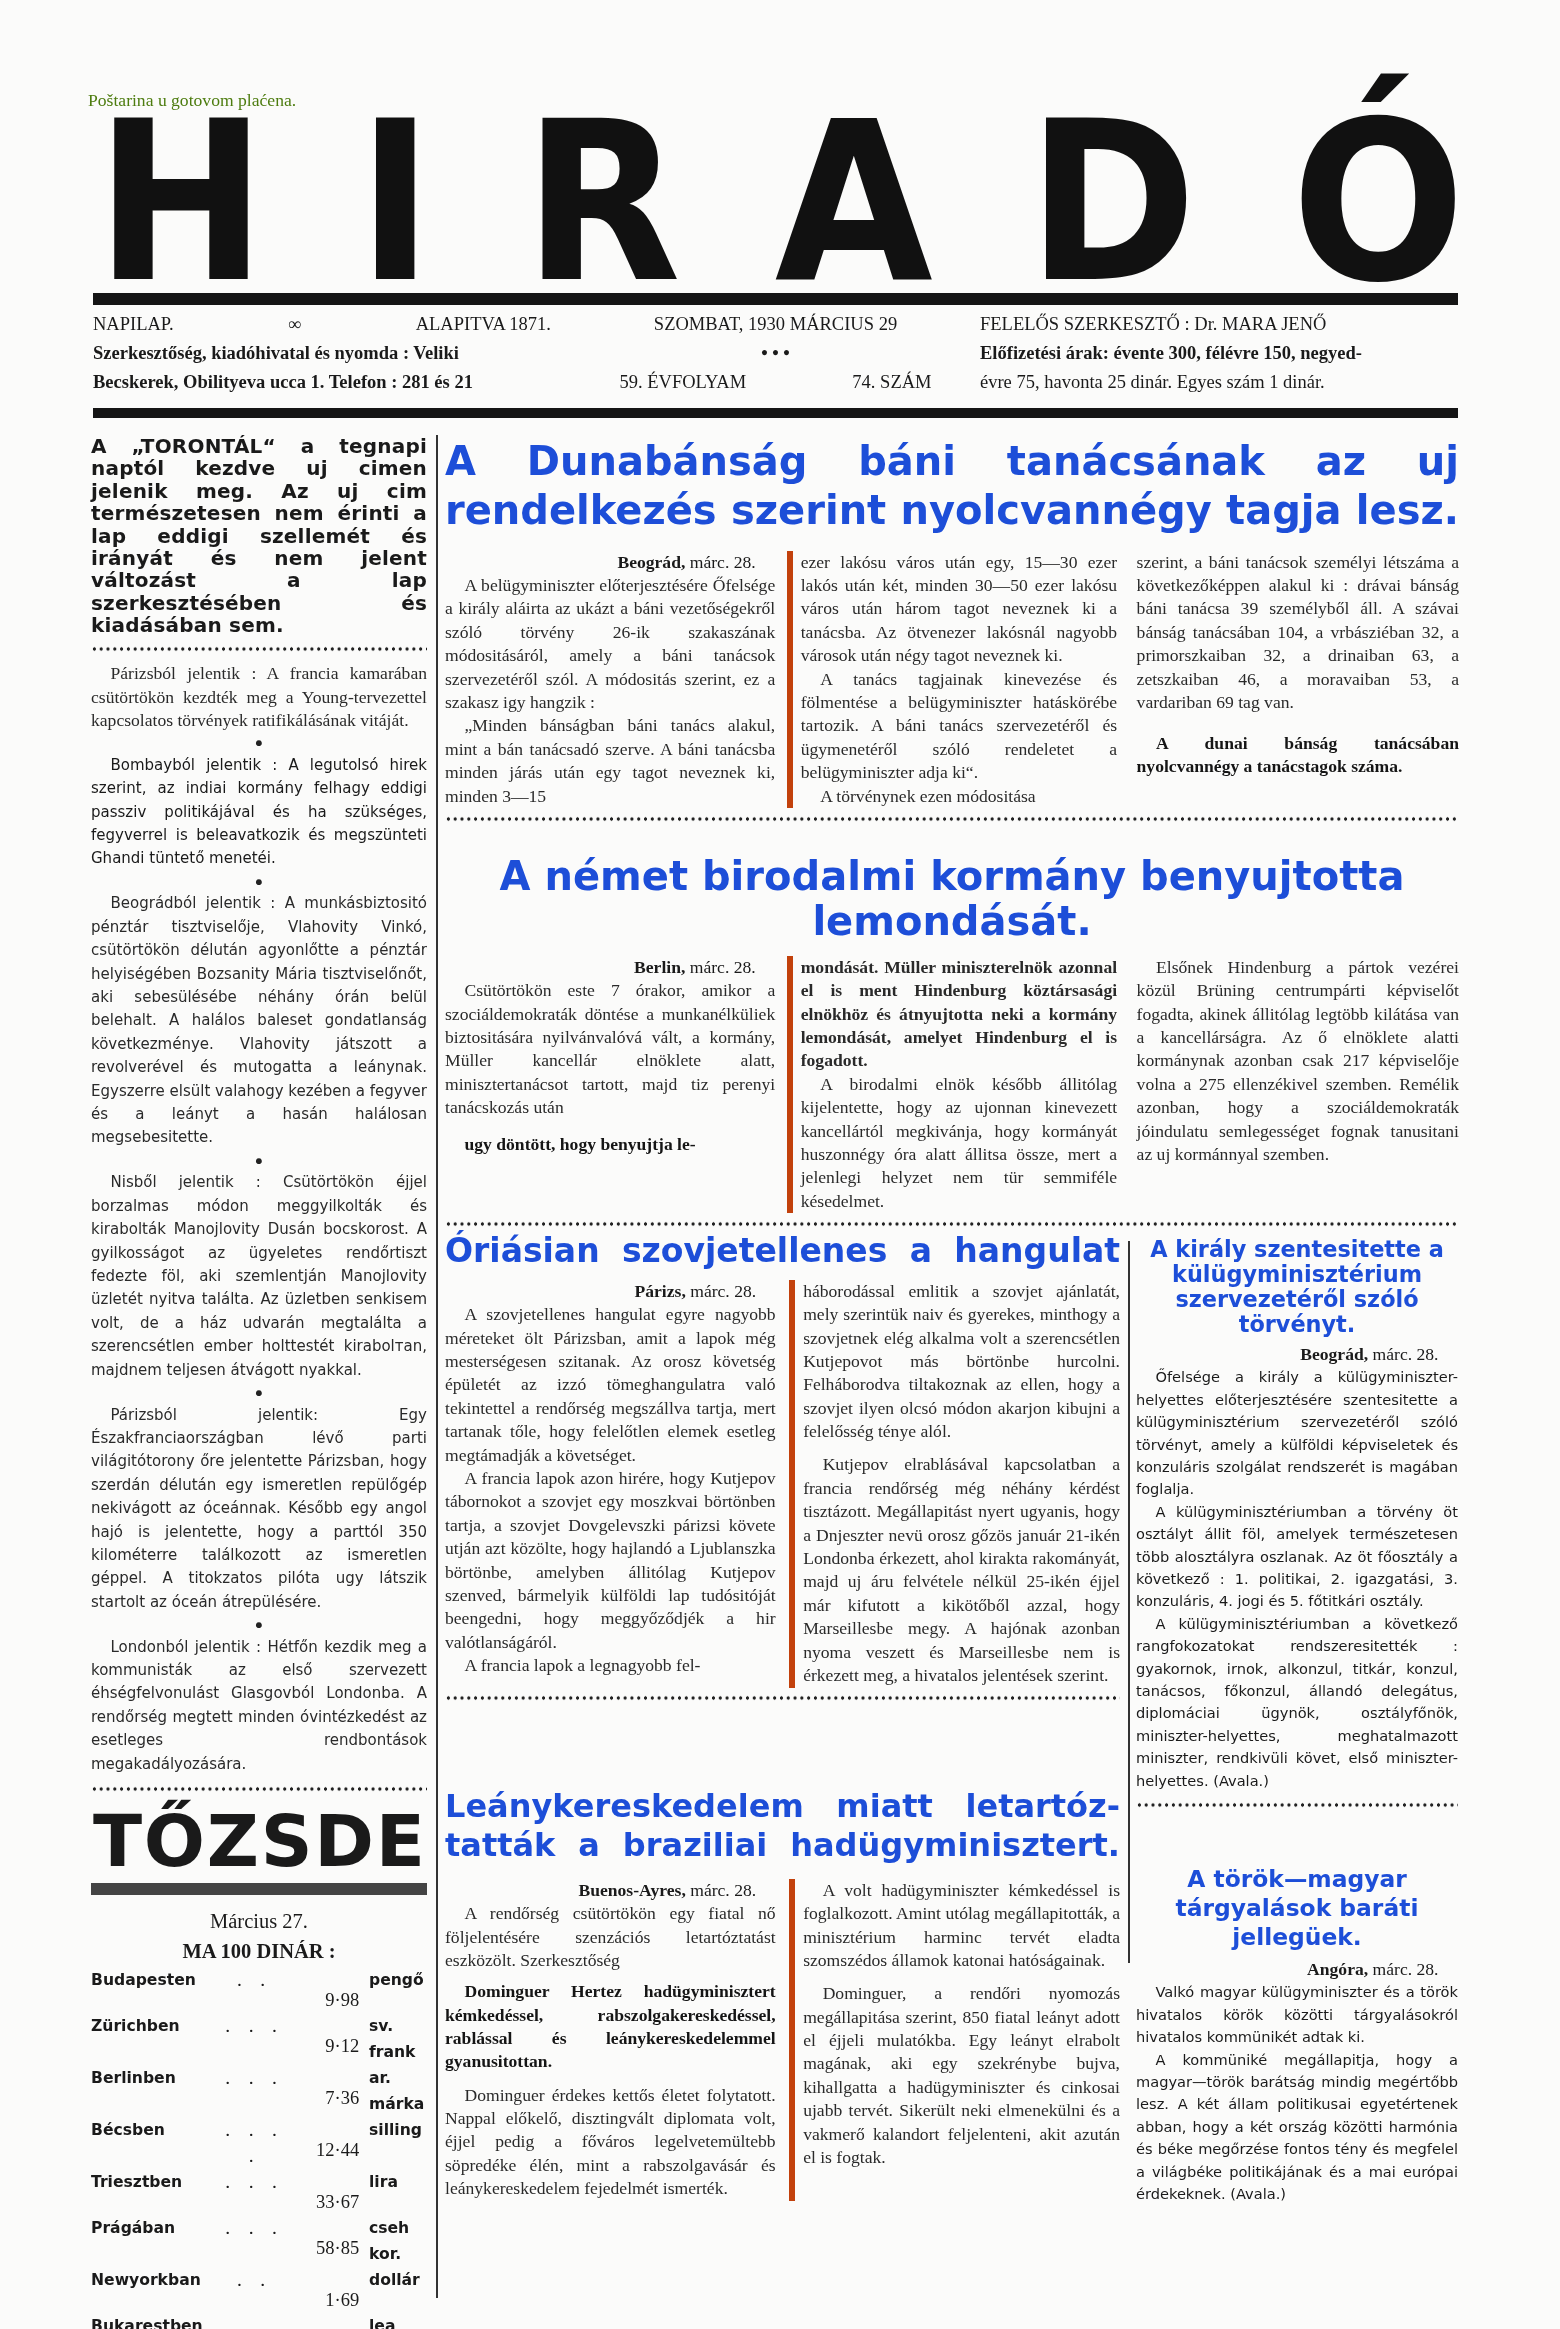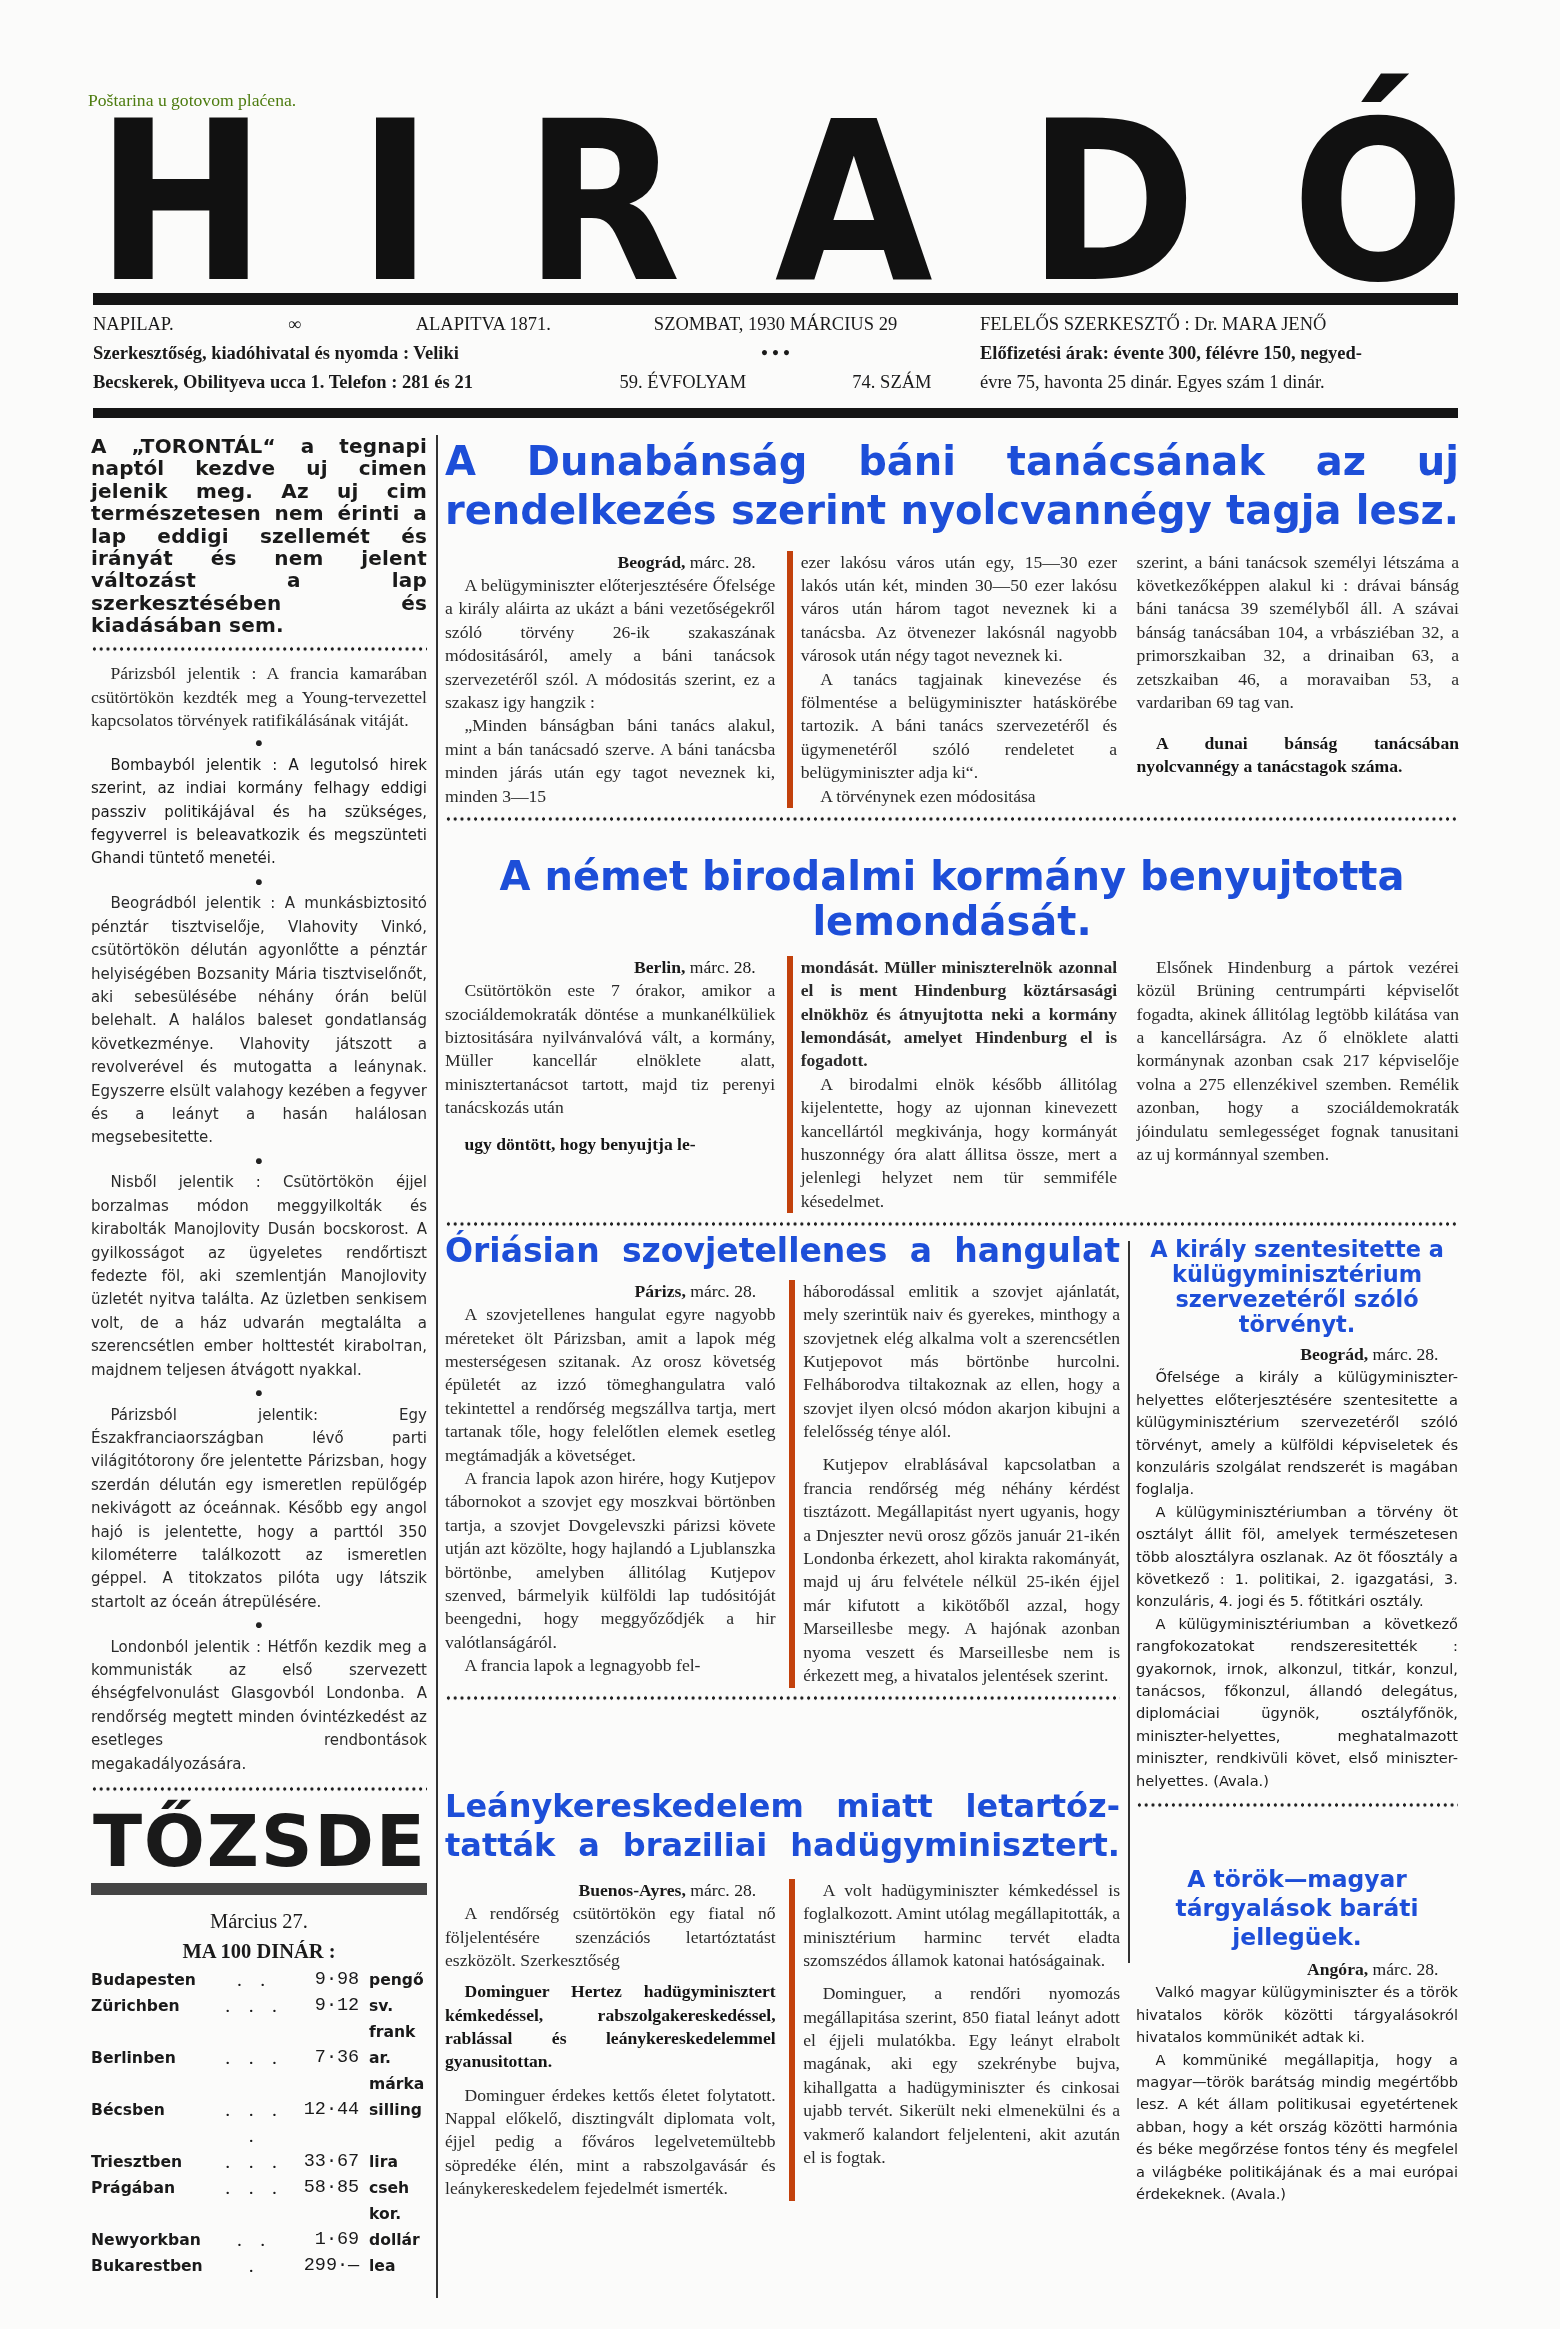--- a/index.html
+++ b/index.html
@@ -34,21 +34,21 @@
   .sep-dot { text-align: center; font-size: 13.7px; line-height: 21.5px; color: #222; }
 
   .tozsde-title { font-family: "DejaVu Sans", sans-serif; font-weight: 900; font-size: 72px; line-height: 78px;
     display: flex; justify-content: space-between; padding: 0 2px; }
   .grey-bar { height: 11.7px; background: #444; margin: 3.9px 0 11.7px; }
   .center { text-align: center; }
   .rates { font-size: 19.5px; line-height: 26px; }
   .rate-row { display: grid; grid-template-columns: 132px 63px 83px 1fr; }
   .rate-city, .rate-unit { font-family: "DejaVu Sans", sans-serif; font-weight: bold; font-size: 15.6px; }
   .rate-dots { letter-spacing: 6.8px; text-align: center; }
-  .rate-val { text-align: right; padding-right: 9.8px; font-family: Liberation Mono, monospace; font-size: 18.5px; }
+  .rate-val { text-align: right; padding-right: 9.8px; font-family: Liberation Serif, serif; font-size: 18.5px; margin-top: 20px; }
 
   .headline { font-family: "DejaVu Sans", sans-serif; font-weight: 900; color: #1d4ed8; text-align: center; }
   .sec { position: absolute; }
   .cols3 { display: grid; grid-template-columns: 1fr 1fr 1fr; column-gap: 11.7px; }
   .cols2 { display: grid; grid-template-columns: 1fr 1fr; column-gap: 13.7px; }
   .colsep > div + div { border-left: 6px solid #c2410c; padding-left: 7.8px; }
   .dateline { text-align: right; font-size: 17.6px; line-height: 23.4px; padding-right: 19.5px; }
   .dateline b { font-weight: bold; }
   .p-ni { font-size: 17.6px; line-height: 23.4px; text-align: justify; color: #2a2a2a; }
   .sans-p { font-family: "DejaVu Sans", sans-serif; font-size: 16px; line-height: 23.4px; text-align: justify; }

